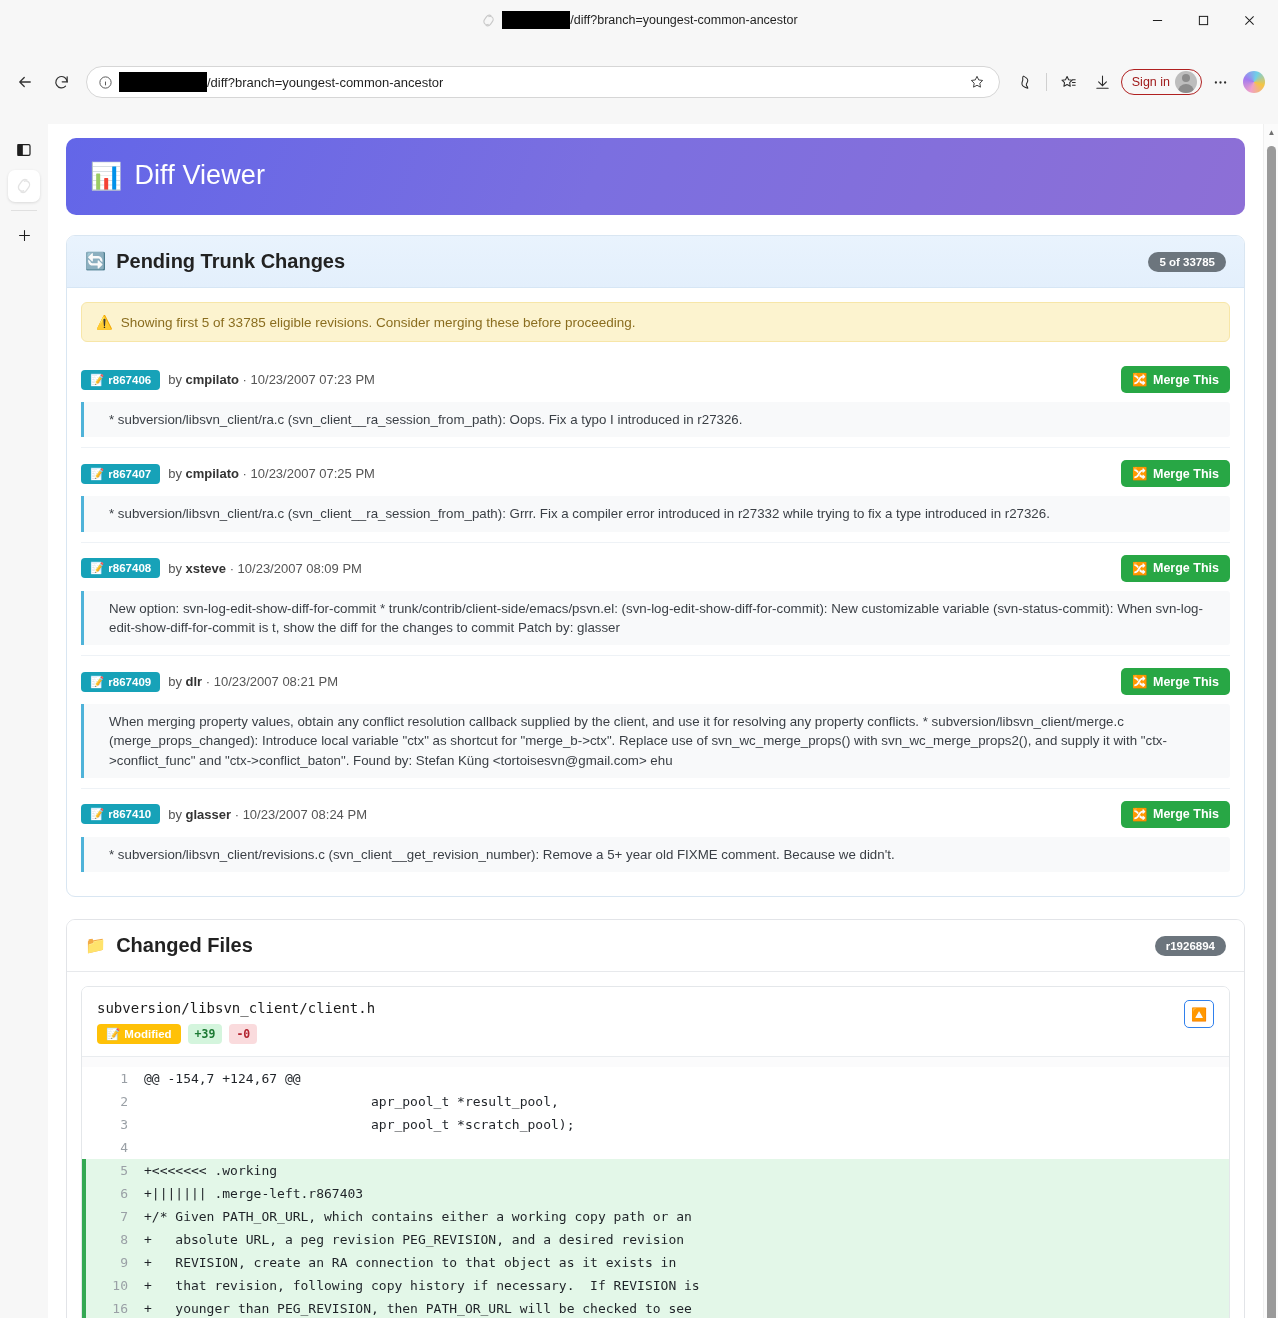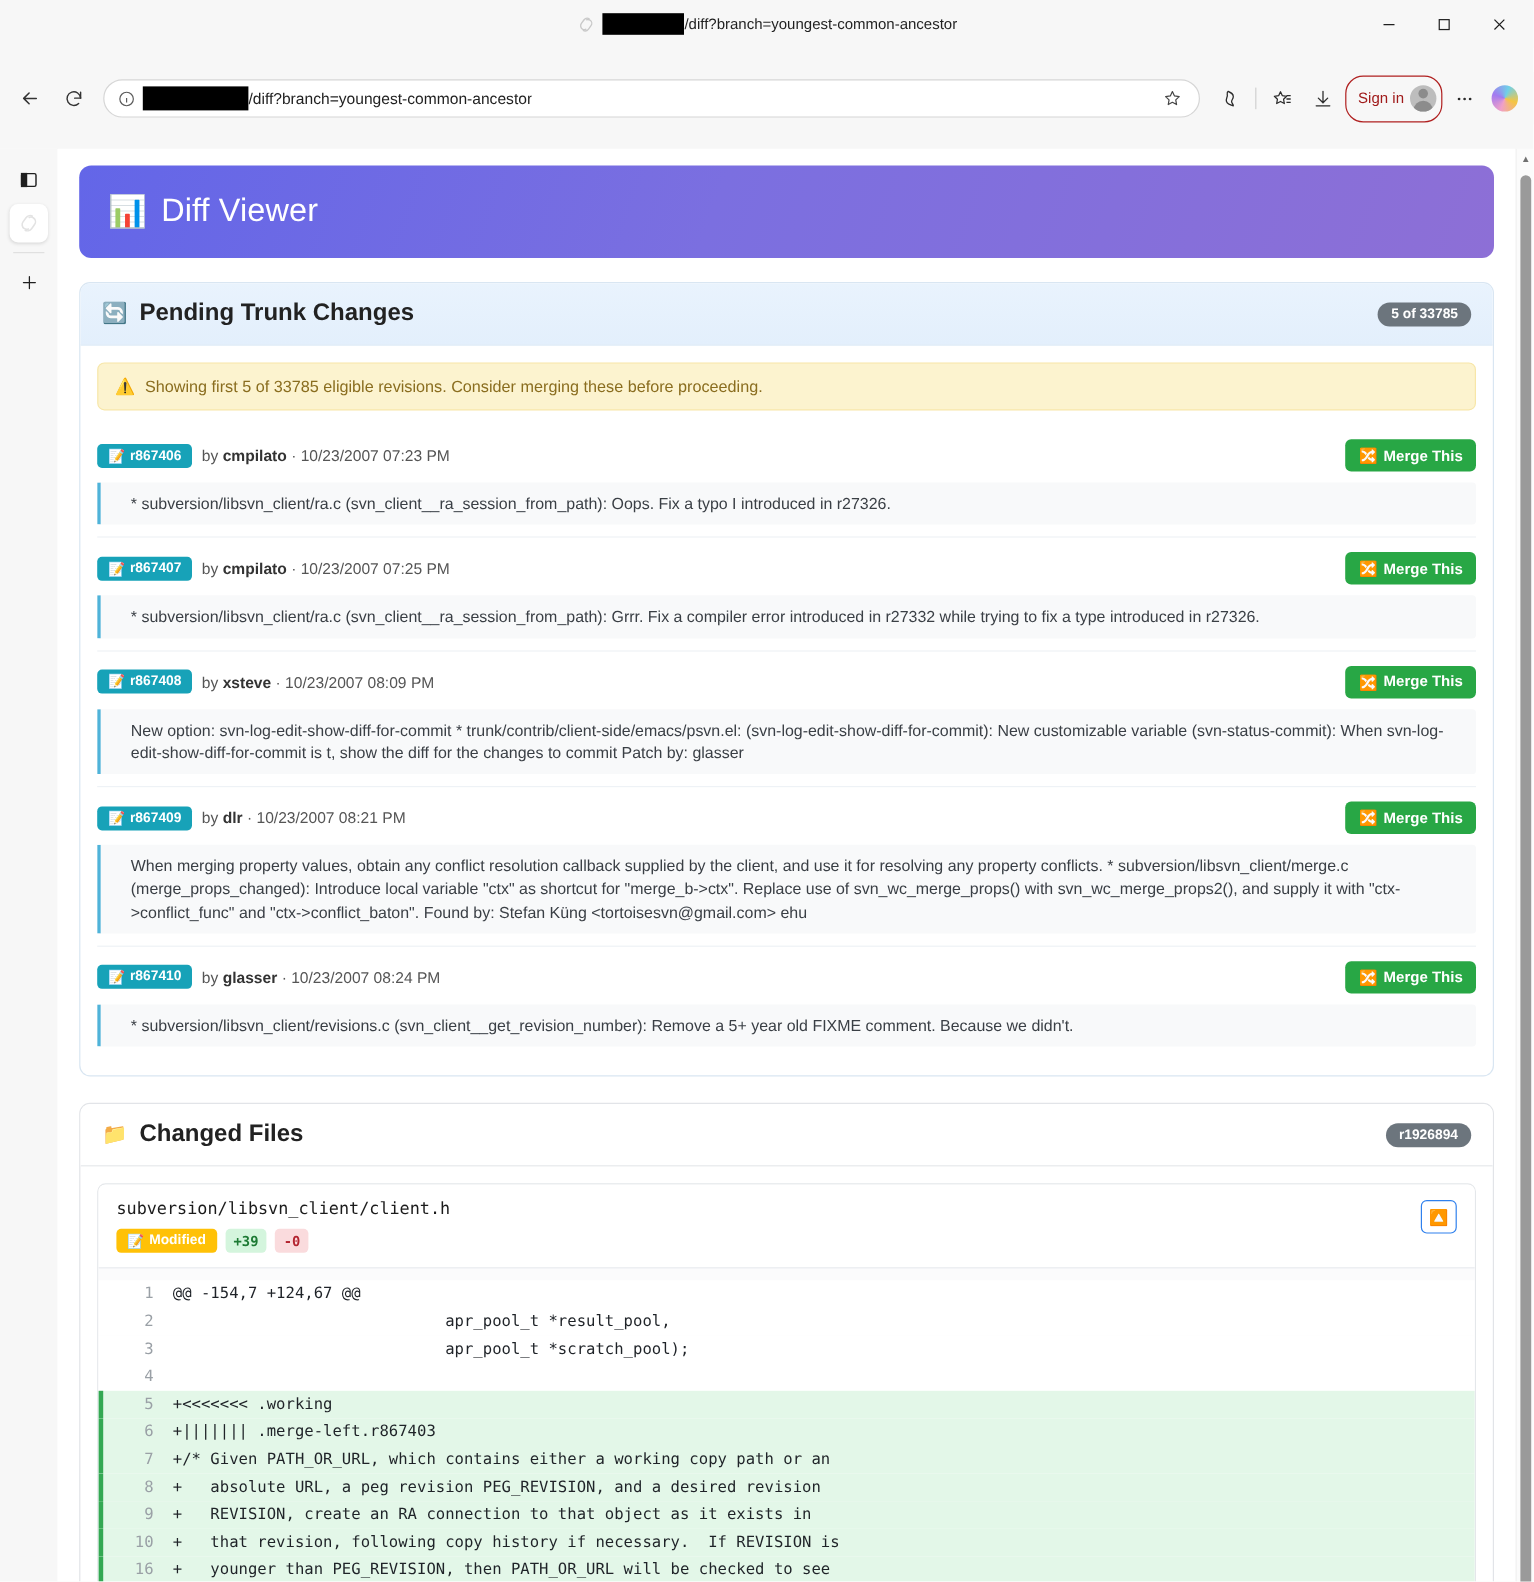--- a/index.html
+++ b/index.html
@@ -59,21 +59,21 @@
   }
   .url-redact { display: inline-block; width: 88px; height: 20px; background: #000; flex: 0 0 88px; }
   .url-text { font-size: 13px; color: #1f1f1f; white-space: nowrap; overflow: hidden; }
   .omni-star { margin-left: auto; width: 28px; display: flex; align-items: center; justify-content: center; color: #444; flex:0 0 28px;}
   .toolbtn {
     width: 32px; height: 32px; border-radius: 6px; display: flex;
     align-items: center; justify-content: center; color: #2b2b2b; flex: 0 0 32px;
   }
   .tb-sep { width: 1px; height: 18px; background: #d0d0d0; margin: 0 4px; }
   .signin {
-    display: flex; align-items: center; gap: 5px; height: 39px;
+    display: flex; align-items: center; gap: 5px; height: 26px;
     border: 1px solid #b02020; border-radius: 15px; padding: 0 4px 0 10px;
     color: #a01b1b; font-size: 12.5px; white-space: nowrap;
   }
   .avatar-circ {
     width: 22px; height: 22px; border-radius: 50%; background: #bdbdbd;
     position: relative; overflow: hidden;
   }
   .avatar-circ::before { content:""; position:absolute; width:8px;height:8px;border-radius:50%;background:#8c8c8c;left:7px;top:3px;}
   .avatar-circ::after { content:""; position:absolute; width:16px;height:10px;border-radius:8px 8px 0 0;background:#8c8c8c;left:3px;top:13px;}
   .copilot {

